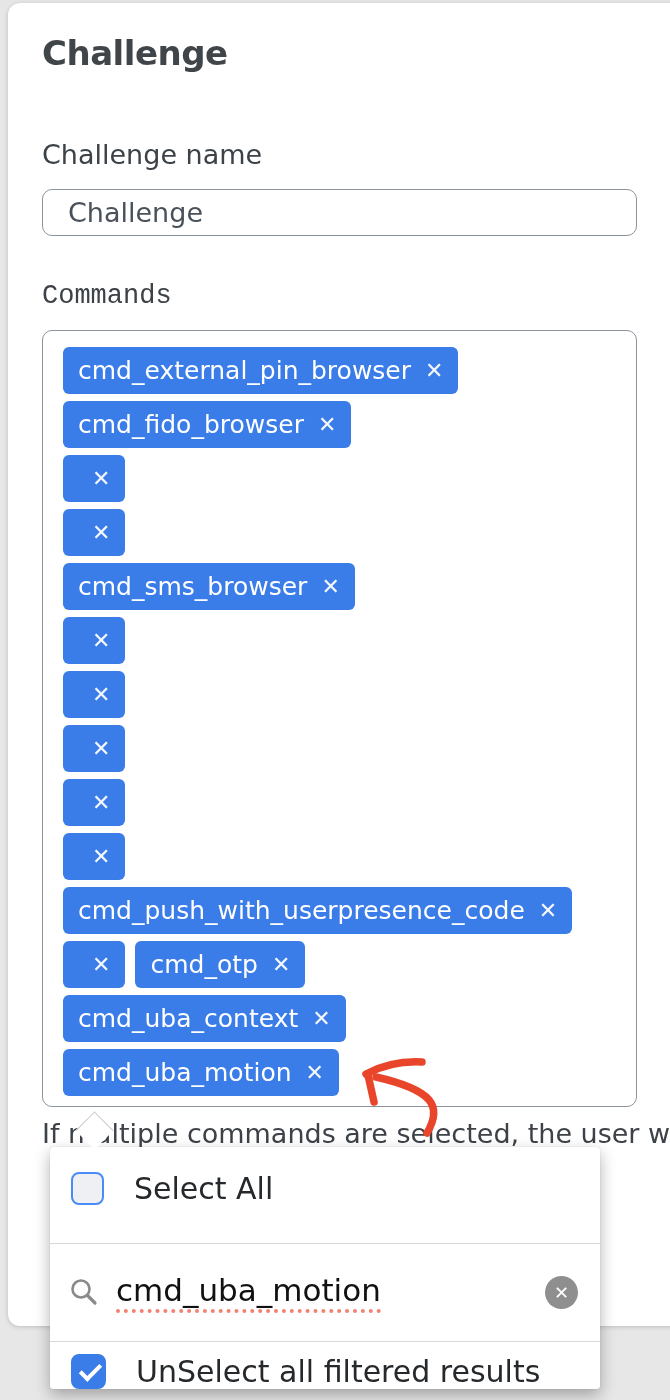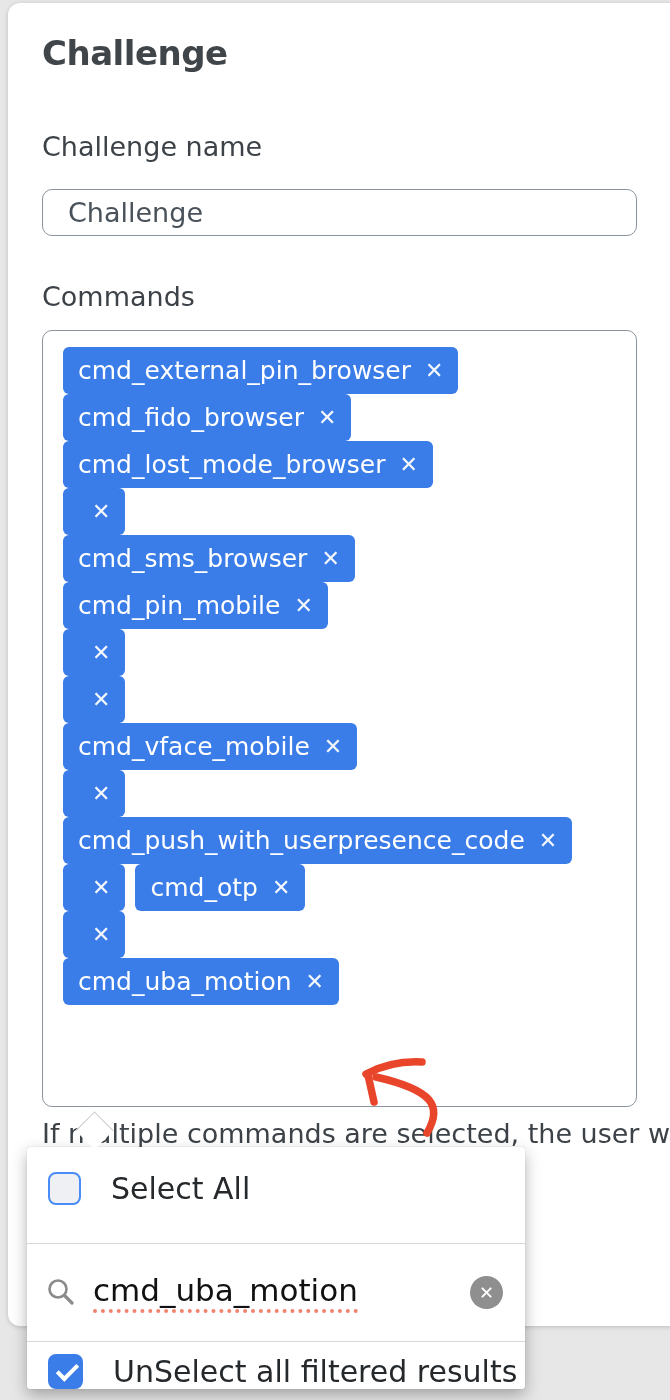--- a/index.html
+++ b/index.html
@@ -22,34 +22,34 @@
     z-index:1;
   }
   .page-title {
     position:absolute; left:34px; top:30px;
     font-size:34px; font-weight:bold; color:#404549; letter-spacing:-.5px;
   }
   .field-label {
     position:absolute; left:34px;
     font-size:27px; color:#3c4247;
   }
-  .label-name { top:128px; }
-  .label-commands { top:278px; }
+  .label-name { top:136px; }
+  .label-commands { top:278px;font-family:Liberation Mono, monospace; }
   .name-input {
     position:absolute; left:34px; top:186px; width:595px; height:47px;
     border:1.5px solid #8b949c; border-radius:10px; background:#fff;
     font-family:inherit; font-size:27px; color:#49525a; padding:0 0 0 25px;
     outline:none;
   }
   .commands-box {
     position:absolute; left:34px; top:327px; width:595px; height:777px;
     border:1.5px solid #8b949c; border-radius:10px; background:#fff;
     padding:16px 14px 0 20px; overflow:hidden;
   }
-  .chip-row { display:flex; }
+  .chip-row { margin-bottom:7px; display:flex; }
   .chip {
     display:inline-flex; align-items:center; height:47px;
     background:var(--chip-blue); color:#fff; border-radius:6px;
     padding:0 15px; font-size:25px; white-space:nowrap;
   }
   .chip + .chip { margin-left:10px;border-radius:6px; }
   .chip .chip-x {
     margin-left:14px; font-size:22px; line-height:1; color:#fff;
     cursor:pointer; opacity:.95;
   }
@@ -62,21 +62,21 @@
   .arrow-svg { position:absolute; left:0; top:0; z-index:5; pointer-events:none; }
 
   
   .dropdown-caret {
     position:absolute; left:81px; top:1117px; width:27px; height:27px;
     background:#fff; transform:rotate(45deg);
     border-left:1px solid #c8c8c8; border-top:1px solid #c8c8c8;
     z-index:11;
   }
   .dropdown {
-    position:absolute; left:27px; top:1147px; width:498px; height:242px;
+    position:absolute; left:50px; top:1147px; width:550px; height:242px;
     background:#fff; border-radius:3px; z-index:10;
     box-shadow:0 6px 16px rgba(0,0,0,.3), 0 0 1px rgba(0,0,0,.25);
     display:flex; flex-direction:column;gap:12px;
   }
   .dd-row { display:flex; align-items:center; padding-left:21px; }
   .dd-row-selectall { height:88px; }
   .dd-divider { height:1px; background:#d8d8d8; width:100%; }
   .dd-row-search  { height:77px; padding-left:19px; padding-right:22px; }
   .dd-row-unselect{ flex:1; }
 
@@ -129,54 +129,51 @@
   </span>
 </div>
         <div class="chip-row">
   <span class="chip">
     <span class="chip-label">cmd_fido_browser</span>
     <span class="chip-x">✕</span>
   </span>
 </div>
         <div class="chip-row">
   <span class="chip">
-    <span class="chip-label">cmd_lost_mode_browser</span>
     <span class="chip-x">✕</span>
   </span>
 </div>
         <div class="chip-row">
   <span class="chip">
     <span class="chip-x">✕</span>
   </span>
 </div>
         <div class="chip-row">
   <span class="chip">
     <span class="chip-label">cmd_sms_browser</span>
     <span class="chip-x">✕</span>
   </span>
 </div>
         <div class="chip-row">
   <span class="chip">
-    <span class="chip-label">cmd_pin_mobile</span>
-    <span class="chip-x">✕</span>
-  </span>
-</div>
-        <div class="chip-row">
-  <span class="chip">
-    <span class="chip-x">✕</span>
-  </span>
-</div>
-        <div class="chip-row">
-  <span class="chip">
-    <span class="chip-x">✕</span>
-  </span>
-</div>
-        <div class="chip-row">
-  <span class="chip">
-    <span class="chip-label">cmd_vface_mobile</span>
+    <span class="chip-x">✕</span>
+  </span>
+</div>
+        <div class="chip-row">
+  <span class="chip">
+    <span class="chip-x">✕</span>
+  </span>
+</div>
+        <div class="chip-row">
+  <span class="chip">
+    <span class="chip-x">✕</span>
+  </span>
+</div>
+        <div class="chip-row">
+  <span class="chip">
     <span class="chip-x">✕</span>
   </span>
 </div>
         <div class="chip-row">
   <span class="chip">
     <span class="chip-x">✕</span>
   </span>
 </div>
         <div class="chip-row">
   <span class="chip">
@@ -189,20 +186,21 @@
     <span class="chip-x">✕</span>
   </span>
 
   <span class="chip">
     <span class="chip-label">cmd_otp</span>
     <span class="chip-x">✕</span>
   </span>
 </div>
         <div class="chip-row">
   <span class="chip">
+    <span class="chip-label">cmd_uba_context</span>
     <span class="chip-x">✕</span>
   </span>
 </div>
         <div class="chip-row">
   <span class="chip">
     <span class="chip-label">cmd_uba_motion</span>
     <span class="chip-x">✕</span>
   </span>
 </div>
       </div>

